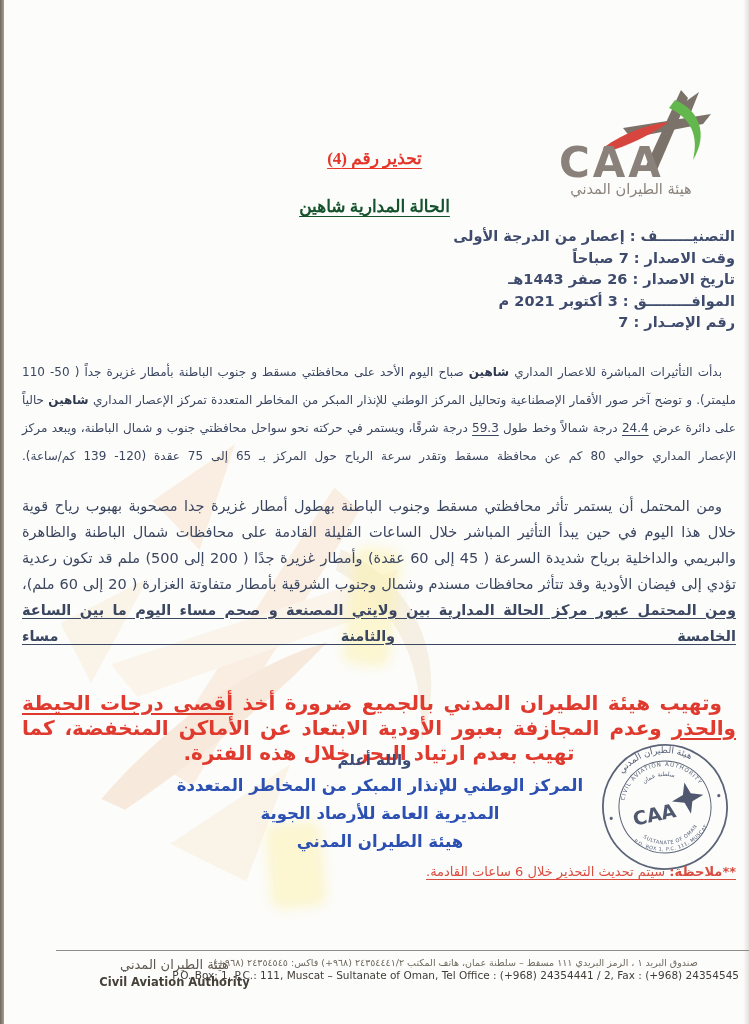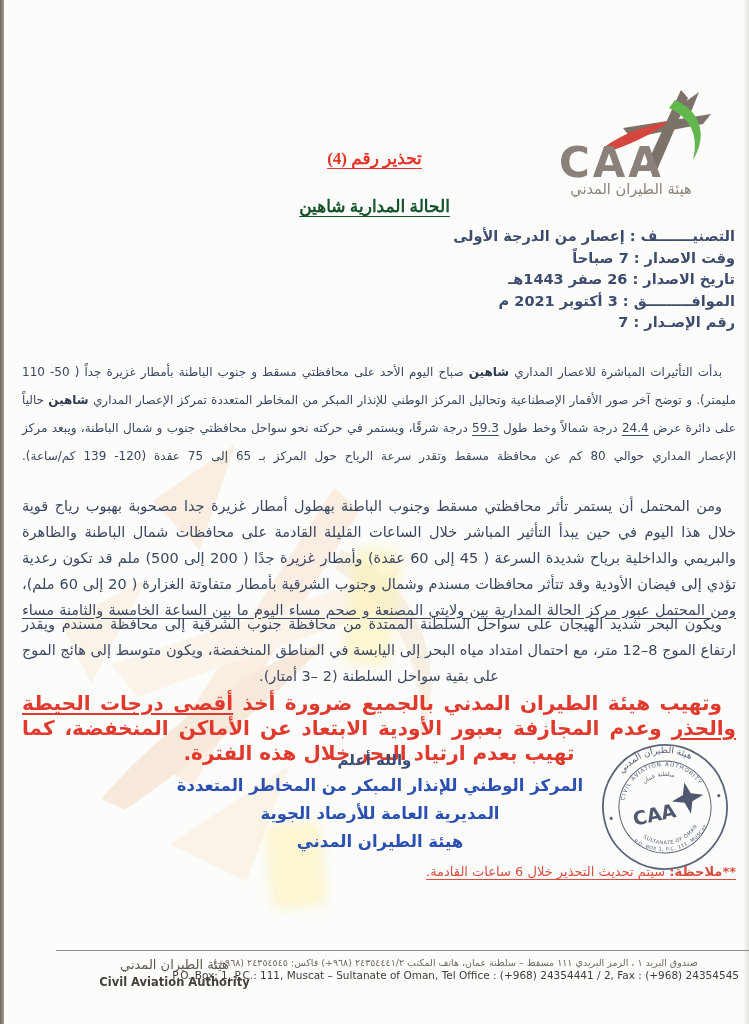--- a/index.html
+++ b/index.html
@@ -29,21 +29,21 @@
     font-size:14.5px;line-height:21.5px;font-weight:bold;}
   
   .para{position:absolute;left:22px;right:13px;color:#3b4660;
     text-align:justify;text-indent:14px;}
   .p1{top:346px;font-size:12px;line-height:28px;text-align-last:justify;}
   .p2{top:478px;font-size:14.5px;line-height:26px;text-align-last:justify;}
   .p3{top:596px;font-size:14.5px;line-height:26px;text-align-last:center;}
   .p4{top:671px;font-size:20px;line-height:25px;font-weight:bold;color:#e03a2e;text-align-last:center;}
   .b{font-weight:bold;color:#2e3950;}
   .u{text-decoration:underline;text-underline-offset:3px;}
-  .bu{font-weight:normal;text-decoration:underline;text-underline-offset:3px;}
+  .bu{font-weight:bold;text-decoration:underline;text-underline-offset:3px;}
   .p4 .u{color:#e03a2e;}
   
   .closing{position:absolute;left:0;top:751px;width:100%;text-align:center;
     font-weight:bold;color:#3c4c78;font-size:15px;}
   .signature{position:absolute;left:60px;top:772px;width:640px;text-align:center;
     font-weight:bold;color:#2b50b2;font-size:16.5px;line-height:28px;}
   
   .seal{position:absolute;left:601px;top:743px;transform:rotate(-12deg);}
   
   .note{position:absolute;right:13px;top:864px;color:#d94c40;font-size:13px;
@@ -100,21 +100,20 @@
     <div>وقت الاصدار : 7 صباحاً</div>
     <div>تاريخ الاصدار : 26 صفر 1443هـ</div>
     <div>الموافـــــــــق : 3 أكتوبر 2021 م</div>
     <div>رقم الإصـدار : 7</div>
   </div>
 
   <p class="para p1 ar"><span>بدأت التأثيرات المباشرة للاعصار المداري </span><span class="b">شاهين</span><span> صباح اليوم الأحد على محافظتي مسقط و جنوب الباطنة بأمطار غزيرة جداً ( 50- 110 مليمتر). و توضح آخر صور الأقمار الإصطناعية وتحاليل المركز الوطني للإنذار المبكر من المخاطر المتعددة تمركز الإعصار المداري </span><span class="b">شاهين</span><span> حالياً على دائرة عرض </span><span class="u">24.4</span><span> درجة شمالاً وخط طول </span><span class="u">59.3</span><span> درجة شرقًا، ويستمر في حركته نحو سواحل محافظتي جنوب و شمال الباطنة، ويبعد مركز الإعصار المداري حوالي 80 كم عن محافظة مسقط وتقدر سرعة الرياح حول المركز بـ 65 إلى 75 عقدة (120- 139 كم/ساعة).</span></p>
 
   <p class="para p2 ar"><span>ومن المحتمل أن يستمر تأثر محافظتي مسقط وجنوب الباطنة بهطول أمطار غزيرة جدا مصحوبة بهبوب رياح قوية خلال هذا اليوم في حين يبدأ التأثير المباشر خلال الساعات القليلة القادمة على محافظات شمال الباطنة والظاهرة والبريمي والداخلية برياح شديدة السرعة ( 45 إلى 60 عقدة) وأمطار غزيرة جدًا ( 200 إلى 500) ملم قد تكون رعدية تؤدي إلى فيضان الأودية وقد تتأثر محافظات مسندم وشمال وجنوب الشرقية بأمطار متفاوتة الغزارة ( 20 إلى 60 ملم)، </span><span class="bu">ومن المحتمل عبور مركز الحالة المدارية بين ولايتي المصنعة و صحم مساء اليوم ما بين الساعة الخامسة والثامنة مساء</span></p>
 
-  <p class="para p3 ar">ويكون البحر شديد الهيجان على سواحل السلطنة الممتدة من محافظة جنوب الشرقية إلى محافظة مسندم ويقدر ارتفاع الموج 8–12 متر، مع احتمال امتداد مياه البحر إلى اليابسة في المناطق المنخفضة، ويكون متوسط إلى هائج الموج على بقية سواحل السلطنة (2 –3 أمتار).</p>
 
   <p class="para p4 ar"><span>وتهيب هيئة الطيران المدني بالجميع ضرورة أخذ </span><span class="u">أقصى درجات الحيطة والحذر</span><span> وعدم المجازفة بعبور الأودية الابتعاد عن الأماكن المنخفضة، كما تهيب بعدم ارتياد البحر خلال هذه الفترة.</span></p>
 
   <div class="closing ar">والله أعلم</div>
 
   <div class="signature ar">
     <div>المركز الوطني للإنذار المبكر من المخاطر المتعددة</div>
     <div>المديرية العامة للأرصاد الجوية</div>
     <div>هيئة الطيران المدني</div>
   </div>

